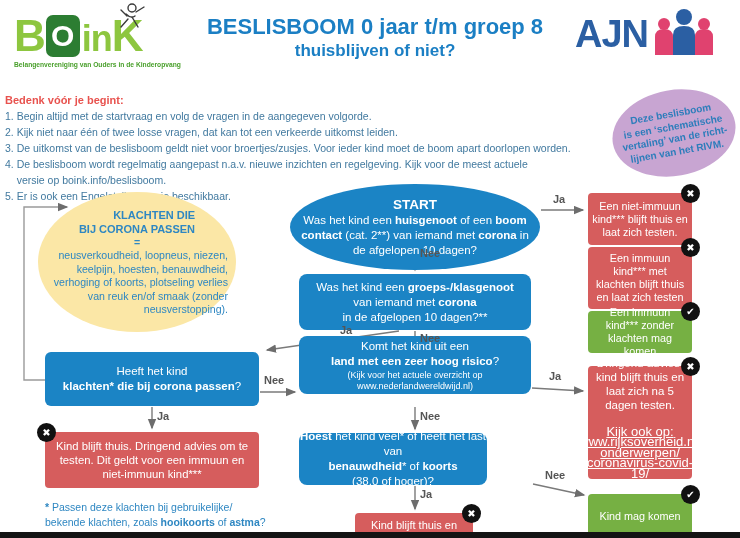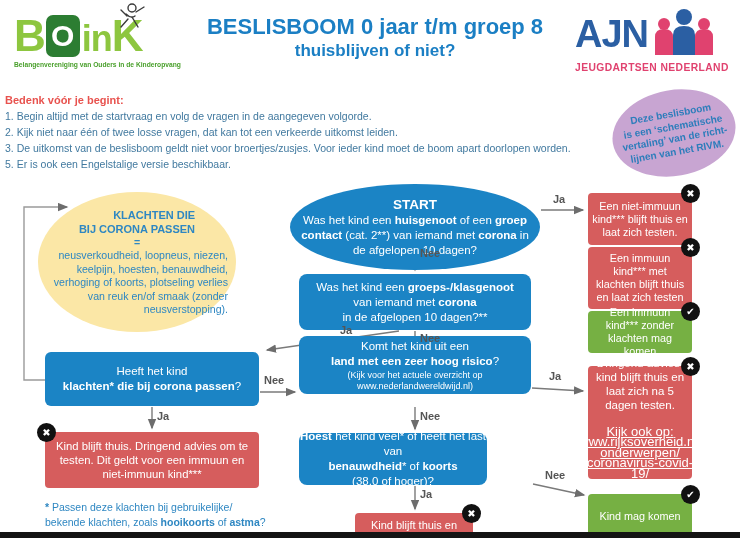--- a/index.html
+++ b/index.html
@@ -122,44 +122,44 @@
             <circle cx="12" cy="16" r="6" fill="#e0426f"></circle>
             <path d="M3 47 v-18 q0 -8 9 -8 q9 0 9 8 v18 z" fill="#e0426f"></path>
             <circle cx="32" cy="9" r="8" fill="#2b5fa3"></circle>
             <path d="M21 47 v-20 q0 -9 11 -9 q11 0 11 9 v20 z" fill="#2b5fa3"></path>
             <circle cx="52" cy="16" r="6" fill="#e0426f"></circle>
             <path d="M43 47 v-18 q0 -8 9 -8 q9 0 9 8 v18 z" fill="#e0426f"></path>
           </g>
         </svg>
       </span>
     </div>
-    <div class="ajn-sub">JEUGDARTSEN NEDERLAND</div>
   </div>
 
   <div class="intro">
     <div class="intro-heading">Bedenk vóór je begint:</div>
     <div class="intro-item">1. Begin altijd met de startvraag en volg de vragen in de aangegeven volgorde.</div>
     <div class="intro-item">2. Kijk niet naar één of twee losse vragen, dat kan tot een verkeerde uitkomst leiden.</div>
     <div class="intro-item">3. De uitkomst van de beslisboom geldt niet voor broertjes/zusjes. Voor ieder kind moet de boom apart doorlopen worden.</div>
+    <div class="intro-item">4. De beslisboom wordt regelmatig aangepast n.a.v. nieuwe inzichten en regelgeving. Kijk voor de meest actuele<br>&nbsp;&nbsp;&nbsp;&nbsp;versie op boink.info/beslisboom.</div>
     <div class="intro-item">5. Er is ook een Engelstalige versie beschikbaar.</div>
   </div>
 
   <div class="purple-ellipse">
     <div>Deze beslisboom<br>is een ‘schematische<br>vertaling’ van de richt-<br>lijnen van het RIVM.</div>
   </div>
 
   <div class="yellow-ellipse">
     <div class="yellow-title">KLACHTEN DIE<br>BIJ CORONA PASSEN</div>
     <div class="yellow-eq">=</div>
     <div style="width:182px">neusverkoudheid, loopneus, niezen, keelpijn, hoesten, benauwdheid, verhoging of koorts, plotseling verlies van reuk en/of smaak (zonder neusverstopping).</div>
   </div>
 
   <div class="start-ellipse">
     <div class="start-label">START</div>
-    <div class="q-main">Was het kind een <b>huisgenoot</b> of een <b>groep</b><br><b>contact</b> (cat. 2**) van iemand met <b>corona</b> in<br>de afgelopen 10 dagen?</div>
+    <div class="q-main">Was het kind een <b>huisgenoot</b> of een <b>boom</b><br><b>contact</b> (cat. 2**) van iemand met <b>corona</b> in<br>de afgelopen 10 dagen?</div>
   </div>
 
   <div class="node blue" style="left:299px;top:274px;width:232px;height:56px;">
     <div class="q-main">Was het kind een <b>groeps-/klasgenoot</b><br>van iemand met <b>corona</b><br>in de afgelopen 10 dagen?**</div>
   </div>
 
   <div class="node blue" style="left:45px;top:352px;width:214px;height:54px;border-radius:6px;">
     <div class="q-main">Heeft het kind<br><b>klachten* die bij corona passen</b>?</div>
   </div>
 

